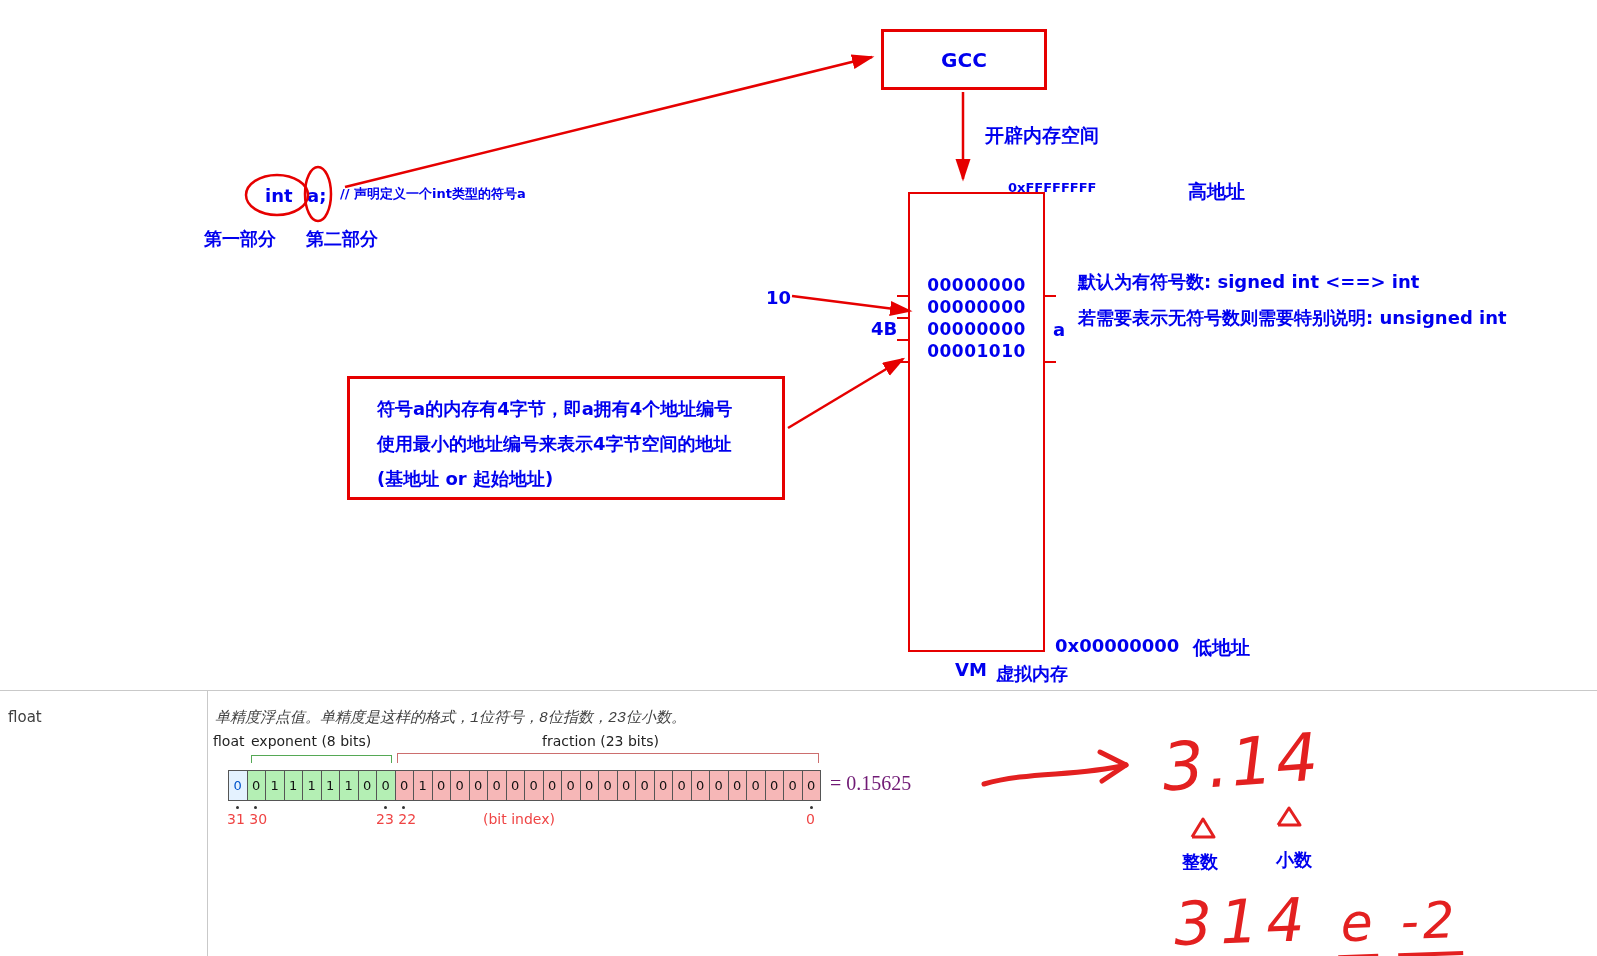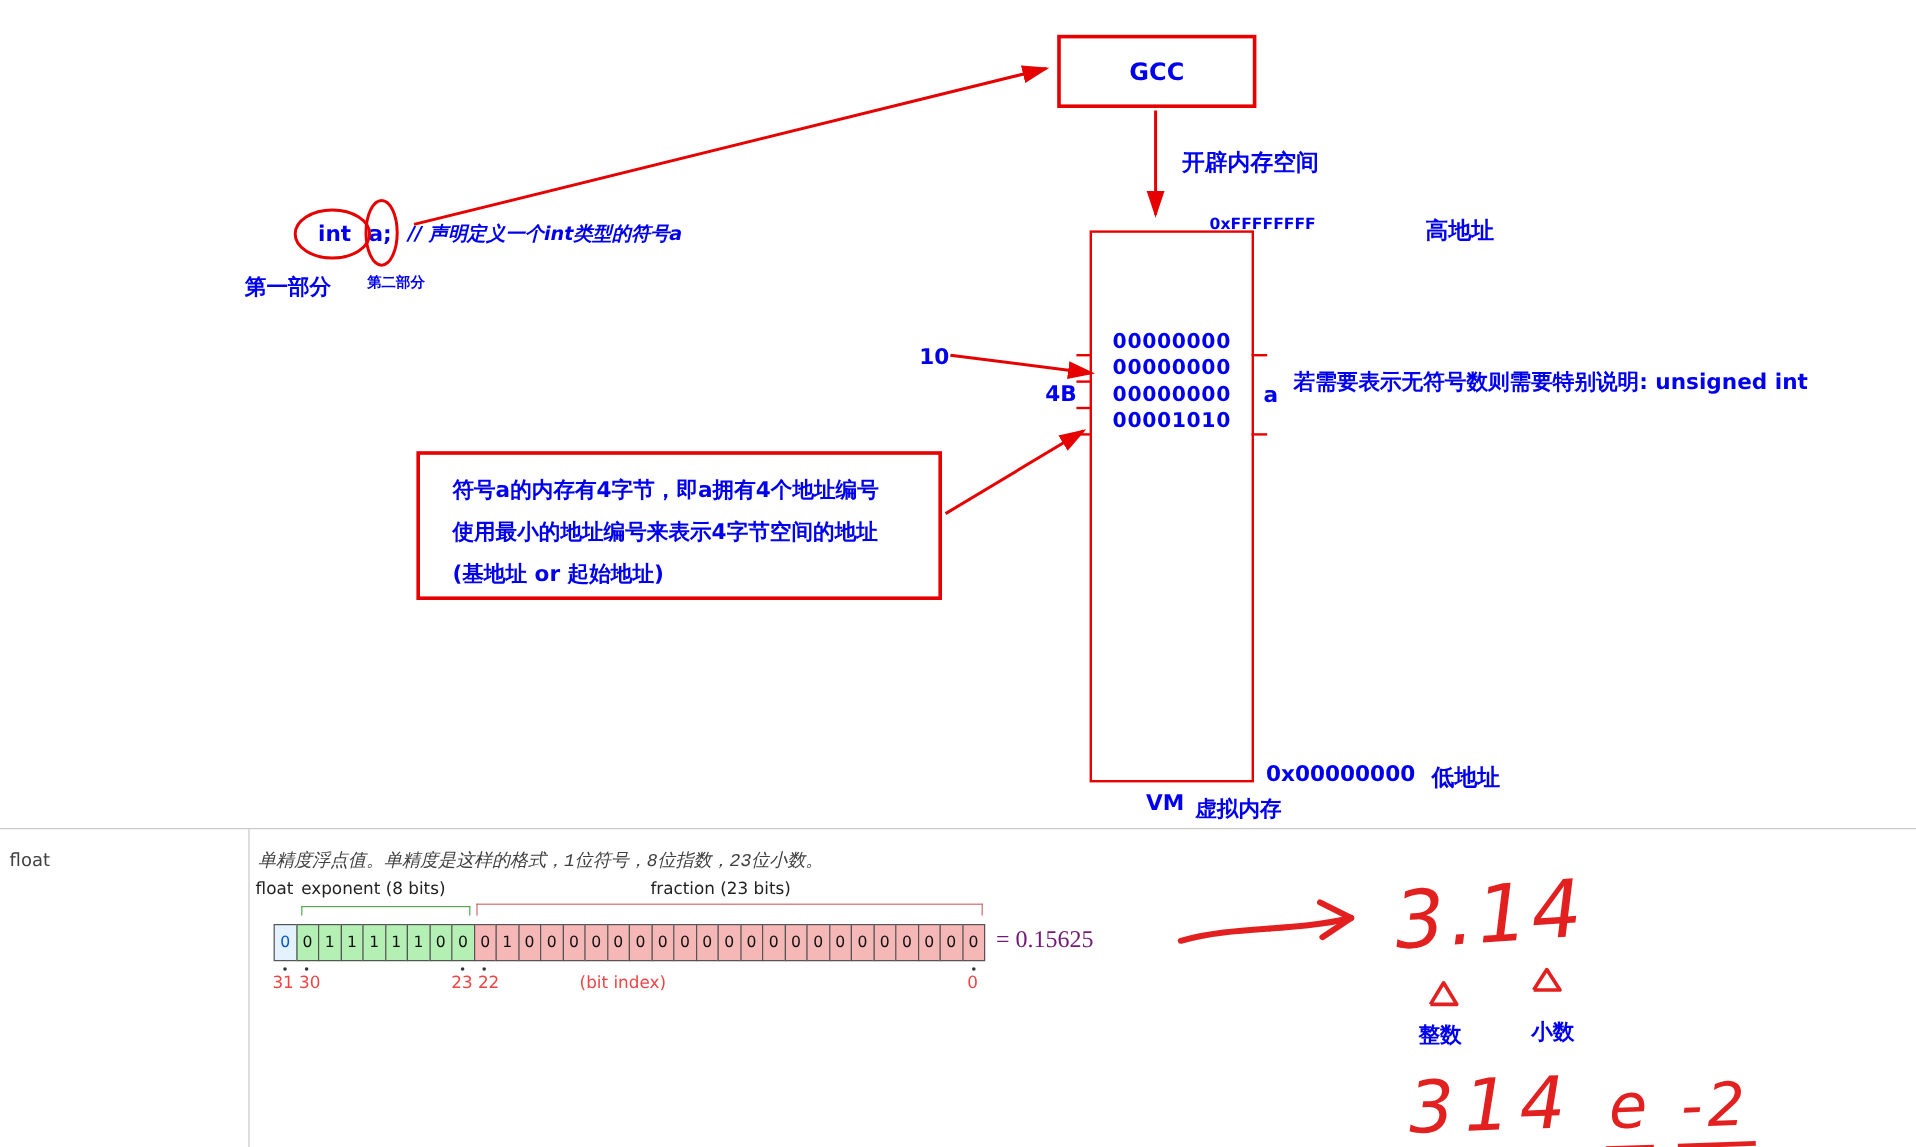--- a/index.html
+++ b/index.html
@@ -52,39 +52,40 @@
 <div class="canvas">
 
   <div class="abs redbox gcc-box blue">
     <span>GCC</span>
   </div>
 
   <div class="abs blue" style="left:985px; top:99px; font-size:19px;">开辟内存空间</div>
 
   <div class="abs blue" style="left:265px; top:161px; font-size:18px;">int</div>
   <div class="abs blue" style="left:307px; top:161px; font-size:18px;">a;</div>
-  <div class="abs blue" style="left:340px; top:161px; font-size:16px;font-style:italic;">// 声明定义一个int类型的符号a</div>
+  <div class="abs blue" style="left:340px; top:161px; font-size:13px;">// 声明定义一个int类型的符号a</div>
   <div class="abs blue" style="left:204px; top:203px; font-size:18px;">第一部分</div>
-  <div class="abs blue" style="left:306px; top:203px; font-size:12px;">第二部分</div>
+  <div class="abs blue" style="left:306px; top:203px; font-size:18px;">第二部分</div>
 
   <div class="abs memory-box"></div>
   <div class="abs byte-list">
       <div class="byte-row">00000000</div>
       <div class="byte-row">00000000</div>
       <div class="byte-row">00000000</div>
       <div class="byte-row">00001010</div>
     </div>
 
   <div class="abs blue" style="left:766px; top:263px; font-size:18px;">10</div>
   <div class="abs blue" style="left:871px; top:294px; font-size:18px;">4B</div>
   <div class="abs blue" style="left:1053px; top:295px; font-size:18px;">a</div>
 
   <div class="abs blue" style="left:1008px; top:156px; font-size:13px;">0xFFFFFFFF</div>
   <div class="abs blue" style="left:1188px; top:155px; font-size:19px;">高地址</div>
 
+  <div class="abs blue" style="left:1078px; top:246px; font-size:18px;">默认为有符号数:  signed  int   &lt;==&gt;  int</div>
   <div class="abs blue" style="left:1078px; top:282px; font-size:18px;">若需要表示无符号数则需要特别说明:  unsigned  int</div>
 
   <div class="abs blue" style="left:1055px; top:611px; font-size:18px;">0x00000000</div>
   <div class="abs blue" style="left:1193px; top:611px; font-size:19px;">低地址</div>
 
   <div class="abs blue" style="left:955px; top:635px; font-size:18px;">VM</div>
   <div class="abs blue" style="left:996px; top:638px; font-size:18px;">虚拟内存</div>
 
   <div class="abs redbox note-box">
       <div class="note-line">符号a的内存有4字节，即a拥有4个地址编号</div>

